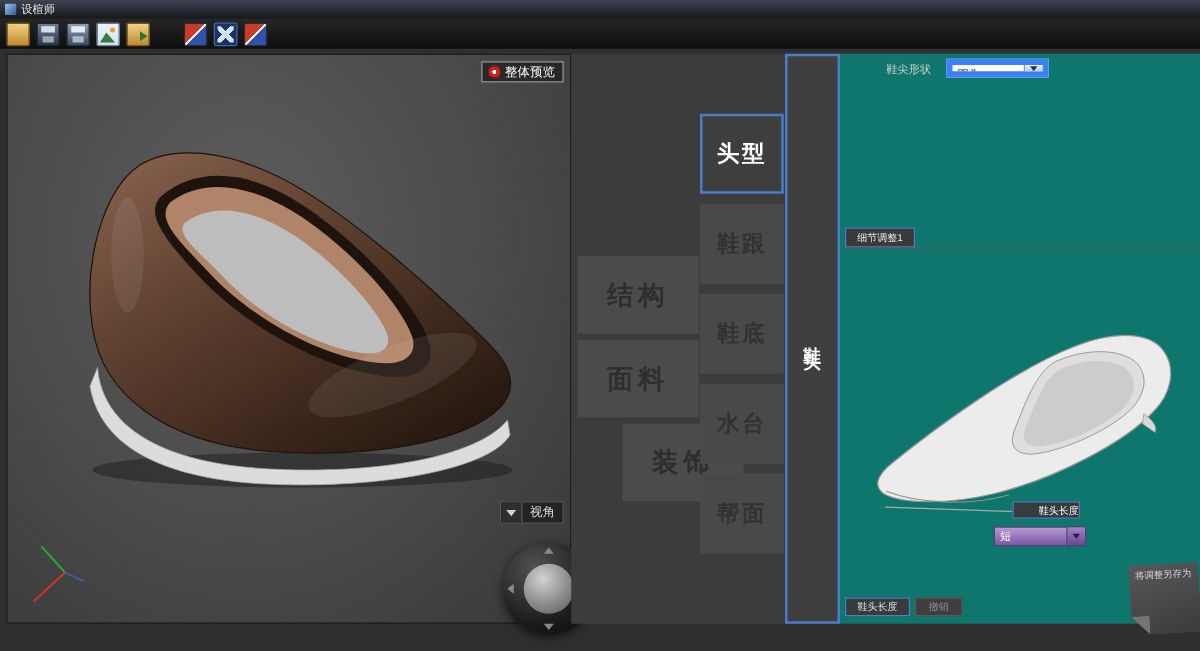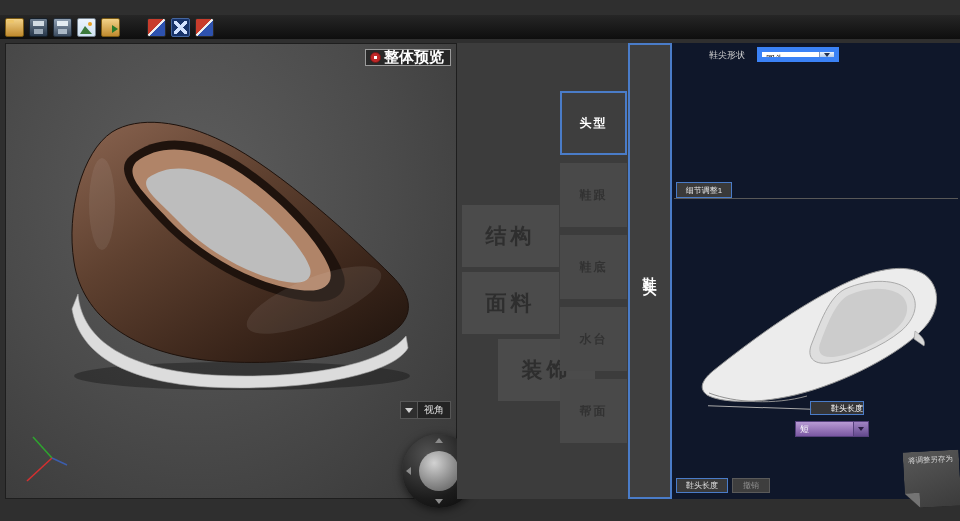--- a/index.html
+++ b/index.html
@@ -40,21 +40,21 @@
   .ic-fit::before{content:'';position:absolute;left:2px;top:2px;right:2px;bottom:2px;
     background:linear-gradient(45deg,transparent 40%,#d2e2ff 40% 60%,transparent 60%),
                linear-gradient(-45deg,transparent 40%,#d2e2ff 40% 60%,transparent 60%);}
 
   
   .viewport{position:absolute;left:5px;top:43px;width:452px;height:456px;box-sizing:border-box;
     border:1px solid #1e1e1e;
     background:radial-gradient(ellipse at 42% 32%, #5d5d5d 0%, #4b4b4b 52%, #383838 100%);}
   .preview-btn{position:absolute;top:5px;right:5px;height:15px;display:flex;align-items:center;gap:3px;
     padding:0 6px 0 4px;border:1px solid #9a9a9a;background:rgba(22,22,22,.62);
-    color:#fff;font-size:15px;cursor:pointer;font-weight:bold;}
+    color:#fff;font-size:10px;cursor:pointer;}
   .preview-ico{width:9px;height:9px;border-radius:50%;border:1px solid #801818;
     background:radial-gradient(circle at 50% 50%, #fff 0 24%, #c02828 26%);}
   .view-angle{position:absolute;right:5px;bottom:79px;display:flex;align-items:center;height:16px;
     background:#232323;border:1px solid #565656;cursor:pointer;}
   .chev-box{width:16px;height:100%;background:#2e2e2e;border-right:1px solid #565656;
     display:flex;align-items:center;justify-content:center;}
   .chev{width:0;height:0;border-left:4px solid transparent;border-right:4px solid transparent;border-top:5px solid #d0d0d0;}
   .view-angle-label{color:#ddd;font-size:10px;padding:0 6px;}
 
   .navball{position:absolute;left:396px;top:390px;width:74px;height:74px;border-radius:50%;cursor:grab;
@@ -71,30 +71,30 @@
   .axis{position:absolute;left:16px;bottom:14px;}
   .shoe-main{position:absolute;left:46px;top:60px;}
 
   
   .mid-region{position:absolute;left:457px;top:43px;width:215px;height:456px;background:#3c3c3c;}
   .menu-btn{position:absolute;left:5px;width:97px;background:#4b4b4b;color:#2e2e2e;
     font-size:21px;font-weight:bold;display:flex;align-items:center;justify-content:center;
     letter-spacing:4px;cursor:pointer;box-sizing:border-box;}
   .menu-btn.selected{background:#3e3e3e;border:2px solid #4a7cc8;color:#fff;}
   .sub-btn{position:absolute;left:103px;width:67px;height:64px;background:#494949;color:#323232;
-    font-size:12px;font-weight:bold;display:flex;align-items:center;justify-content:center;
+    font-size:18px;font-weight:bold;display:flex;align-items:center;justify-content:center;
     letter-spacing:2px;cursor:pointer;box-sizing:border-box;}
   .sub-btn.selected{background:#3e3e3e;border:2px solid #4a7cc8;color:#fff;}
   .cat-col{position:absolute;left:171px;top:0;width:44px;height:456px;background:#3f3f3f;
     border:2px solid #4a7cc8;box-sizing:border-box;color:#fff;font-size:14px;font-weight:bold;
     display:flex;align-items:center;justify-content:center;cursor:pointer;
     writing-mode:vertical-rl;text-orientation:upright;letter-spacing:5px;}
 
   
-  .right-panel{position:absolute;left:672px;top:43px;width:288px;height:456px;background:#0f172a;}
+  .right-panel{position:absolute;left:672px;top:43px;width:288px;height:456px;background:#0f766e;}
   .toe-shape-label{position:absolute;left:37px;top:6px;font-size:9px;color:#cfcfcf;}
   .combo{position:absolute;display:flex;background:#fff;border:5px solid #3b82f6;box-sizing:border-box;cursor:pointer;}
   .combo-toe{left:85px;top:4px;width:82px;height:15px;}
   .combo-text{flex:1;font-size:9px;color:#111;padding:1px 0 0 4px;overflow:hidden;white-space:nowrap;}
   .combo-arrow{width:14px;display:flex;align-items:center;justify-content:center;
     background:linear-gradient(#eaf2fc,#b6cbe8);border-left:1px solid #8898b8;}
   .tri-down{width:0;height:0;border-left:3px solid transparent;border-right:3px solid transparent;border-top:4px solid #203050;}
 
   .detail-tab{position:absolute;left:4px;top:139px;width:56px;height:16px;border:1px solid #4a7cc8;
     background:#3a3a3a;color:#e8e8e8;font-size:8px;display:flex;align-items:center;justify-content:center;
@@ -129,20 +129,24 @@
 
   
   .statusbar{position:absolute;left:0;bottom:0;width:960px;height:22px;background:#0c0c0c;
     color:#8f8f8f;font-size:8.5px;padding:3px 0 0 8px;box-sizing:border-box;}
 </style>
 </head>
 <body>
 
 <div class="app">
 
+  <div class="titlebar">
+    <div class="title-icon"></div>
+    <div class="title-text">设楦师</div>
+  </div>
 
   <div class="toolbar">
     <div class="ic ic-open"></div>
     <div class="ic ic-save"></div>
     <div class="ic ic-saveall"></div>
     <div class="ic ic-image"></div>
     <div class="ic ic-export"></div>
     <div class="ic ic-compare ic-gap"></div>
     <div class="ic ic-fit"></div>
     <div class="ic ic-compare"></div>

